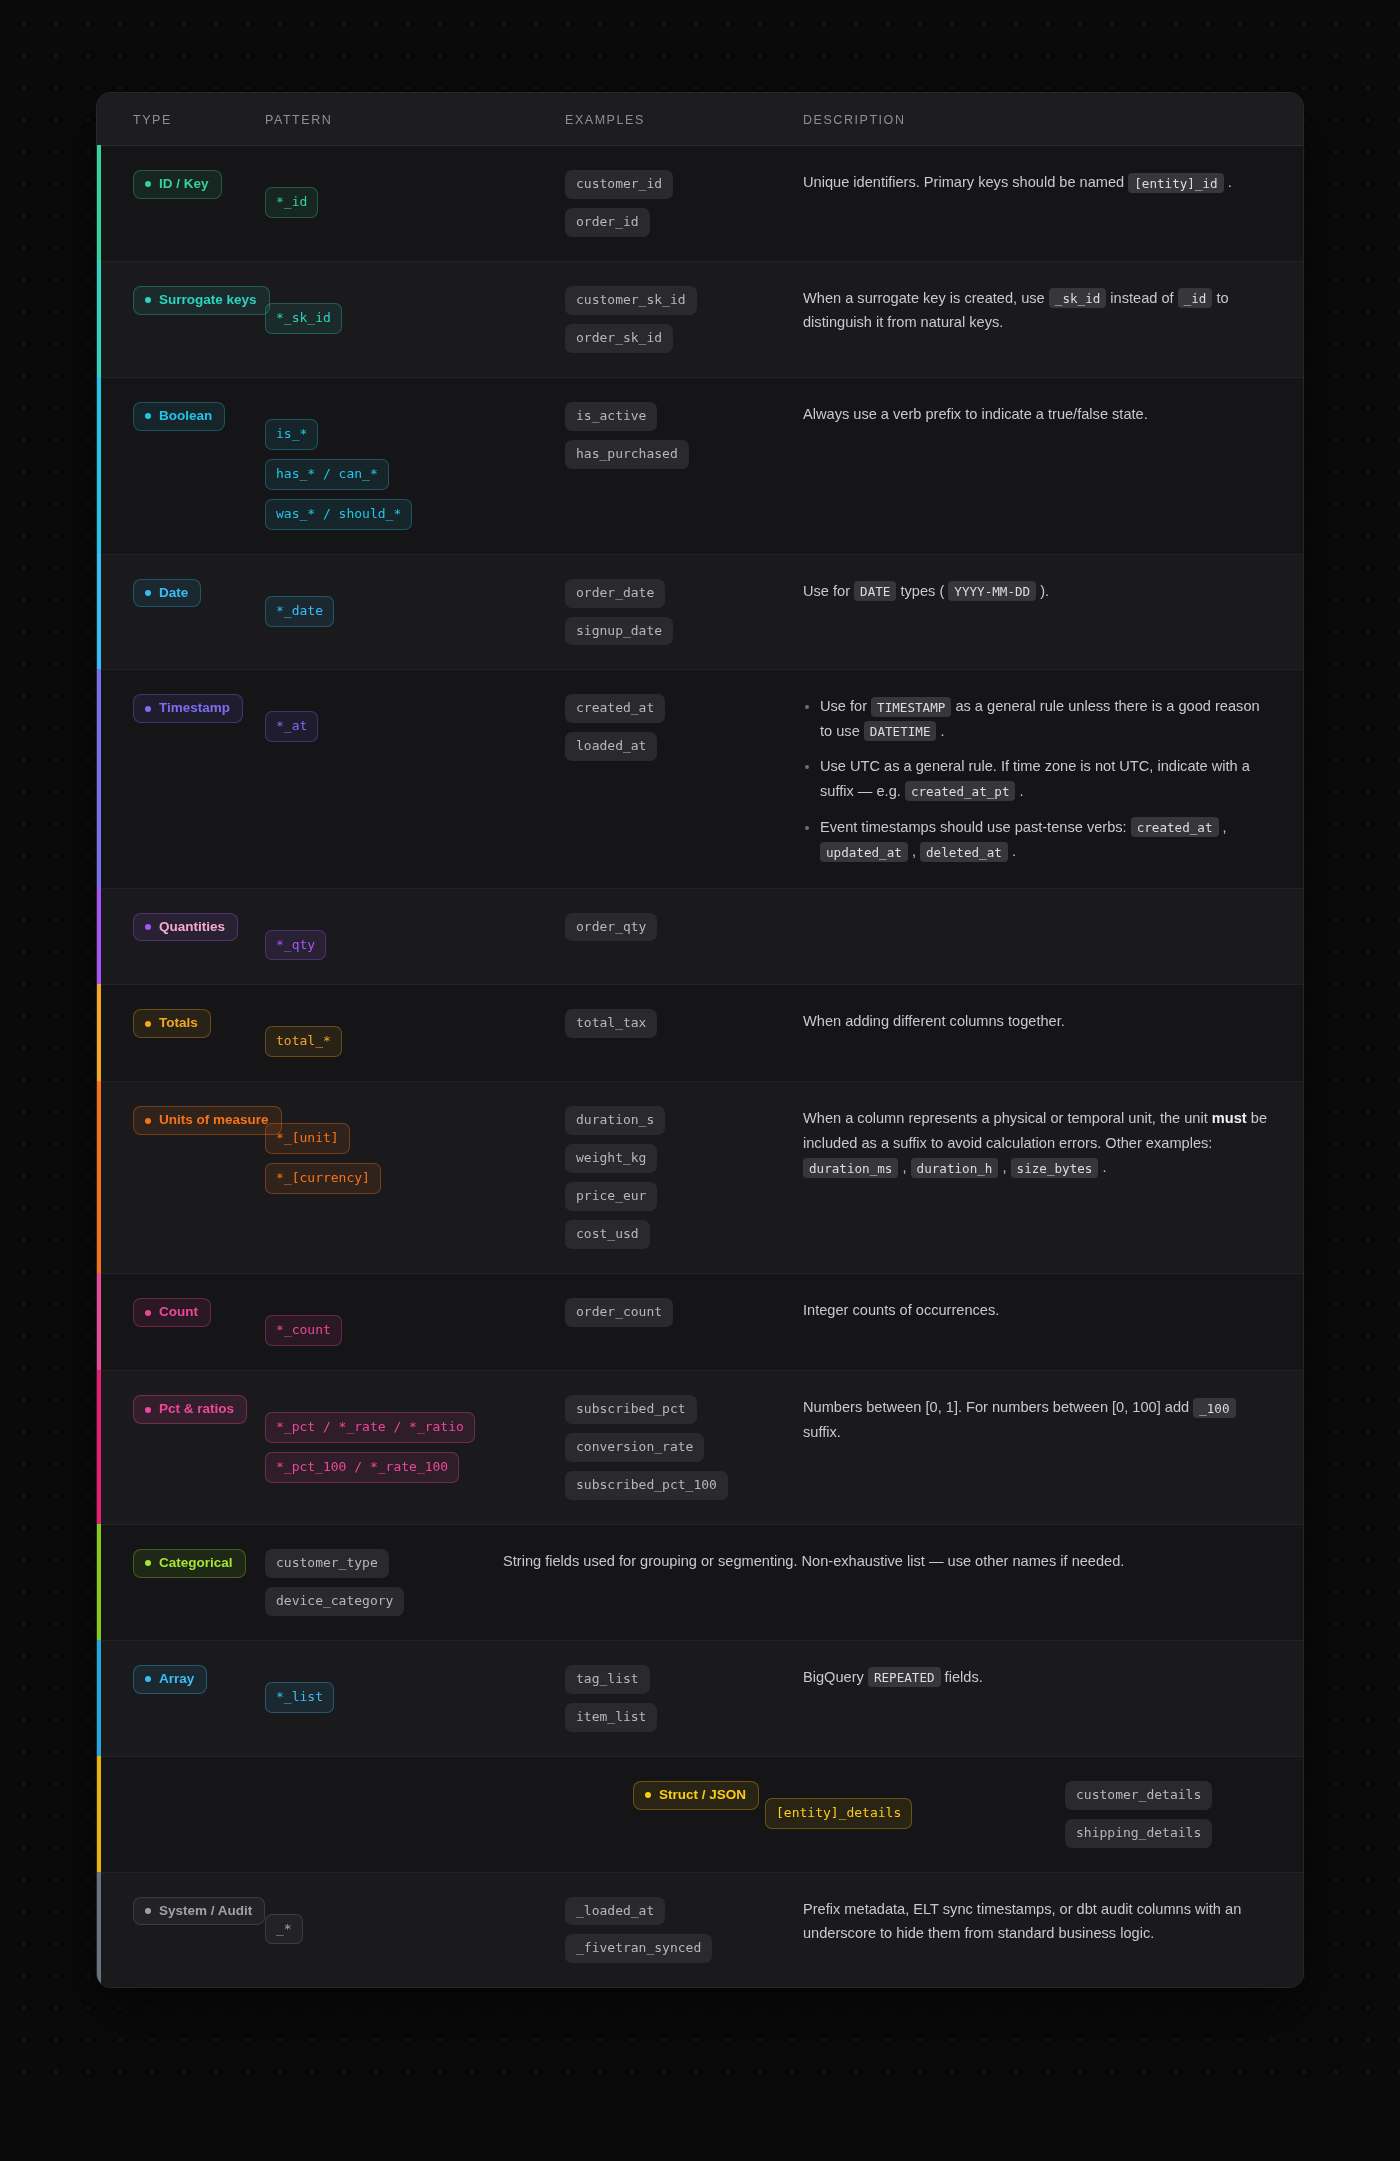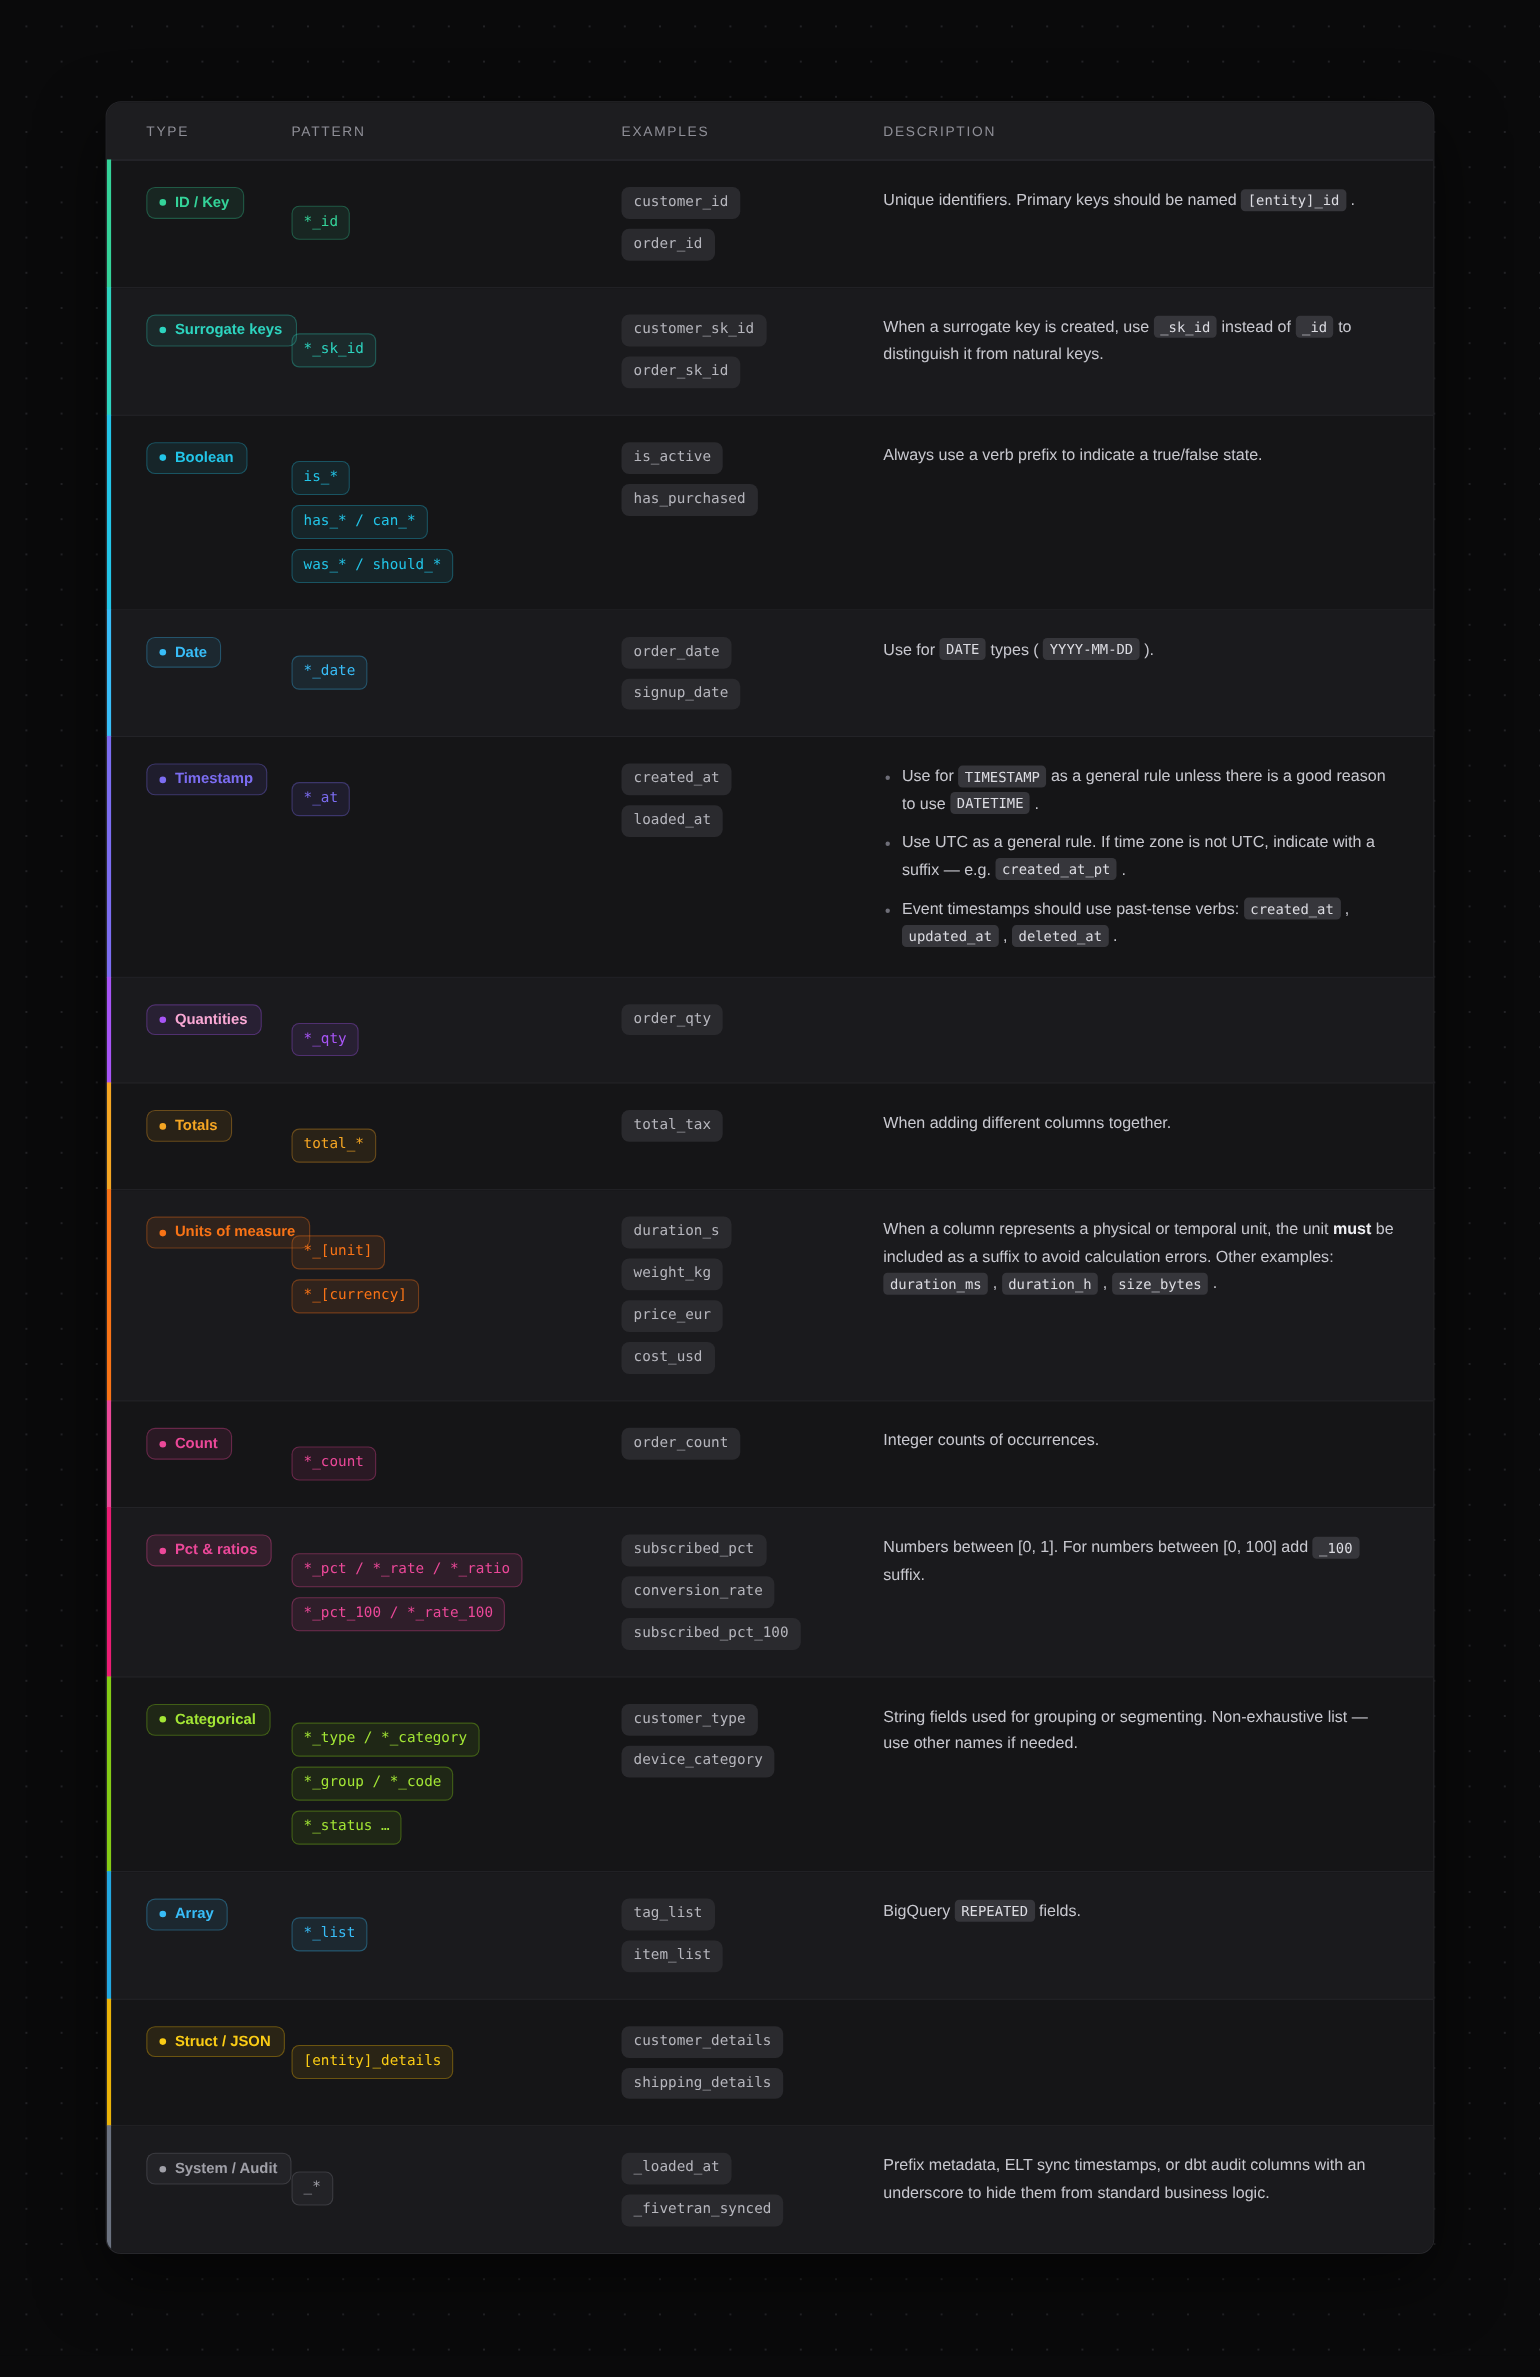--- a/index.html
+++ b/index.html
@@ -49,20 +49,21 @@
   .c-ex    { width: 238px; flex: none; }
   .c-desc  { flex: 1 1 auto; padding-right: 34px; }
 
   
   .row {
     display: flex;
     position: relative;
     border-bottom: 1px solid #232327;
     padding: 22px 0 24px 0;
     min-height: 78px;
+    justify-content: flex-end;
   }
   .row:last-child { border-bottom: none; }
   .row .accent {
     position: absolute;
     left: 0; top: -1px; bottom: -1px;
     width: 4px;
   }
   .row.alt { background: #1a1a1d; }
 
   .cell { padding-top: 2px; }
@@ -357,27 +358,20 @@
           </div>
         </div>
         <div class="cell c-desc desc">Numbers between [0, 1]. For numbers between [0, 100] add <code>_100</code> suffix.</div>
       </div>
       <div class="row">
         <div class="accent" style="background: rgb(132, 204, 22);"></div>
         <div class="cell c-type"><span class="badge" style="color: rgb(163, 230, 53); background: rgba(132, 204, 22, 0.1); border-color: rgba(132, 204, 22, 0.34);">
             <span class="dot" style="background: rgb(163, 230, 53);"></span>
             <span>Categorical</span>
           </span></div>
-        <div class="cell c-pat">
-          <div class="chips">
-            <span class="chip" style="color: rgb(163, 230, 53); background: rgba(132, 204, 22, 0.1); border-color: rgba(132, 204, 22, 0.34);">*_type / *_category</span>
-            <span class="chip" style="color: rgb(163, 230, 53); background: rgba(132, 204, 22, 0.1); border-color: rgba(132, 204, 22, 0.34);">*_group / *_code</span>
-            <span class="chip" style="color: rgb(163, 230, 53); background: rgba(132, 204, 22, 0.1); border-color: rgba(132, 204, 22, 0.34);">*_status …</span>
-          </div>
-        </div>
         <div class="cell c-ex">
           <div class="ex-list">
             <span class="ex">customer_type</span>
             <span class="ex">device_category</span>
           </div>
         </div>
         <div class="cell c-desc desc">String fields used for grouping or segmenting. Non-exhaustive list — use other names if needed.</div>
       </div>
       <div class="row alt">
         <div class="accent" style="background: rgb(34, 167, 224);"></div>

